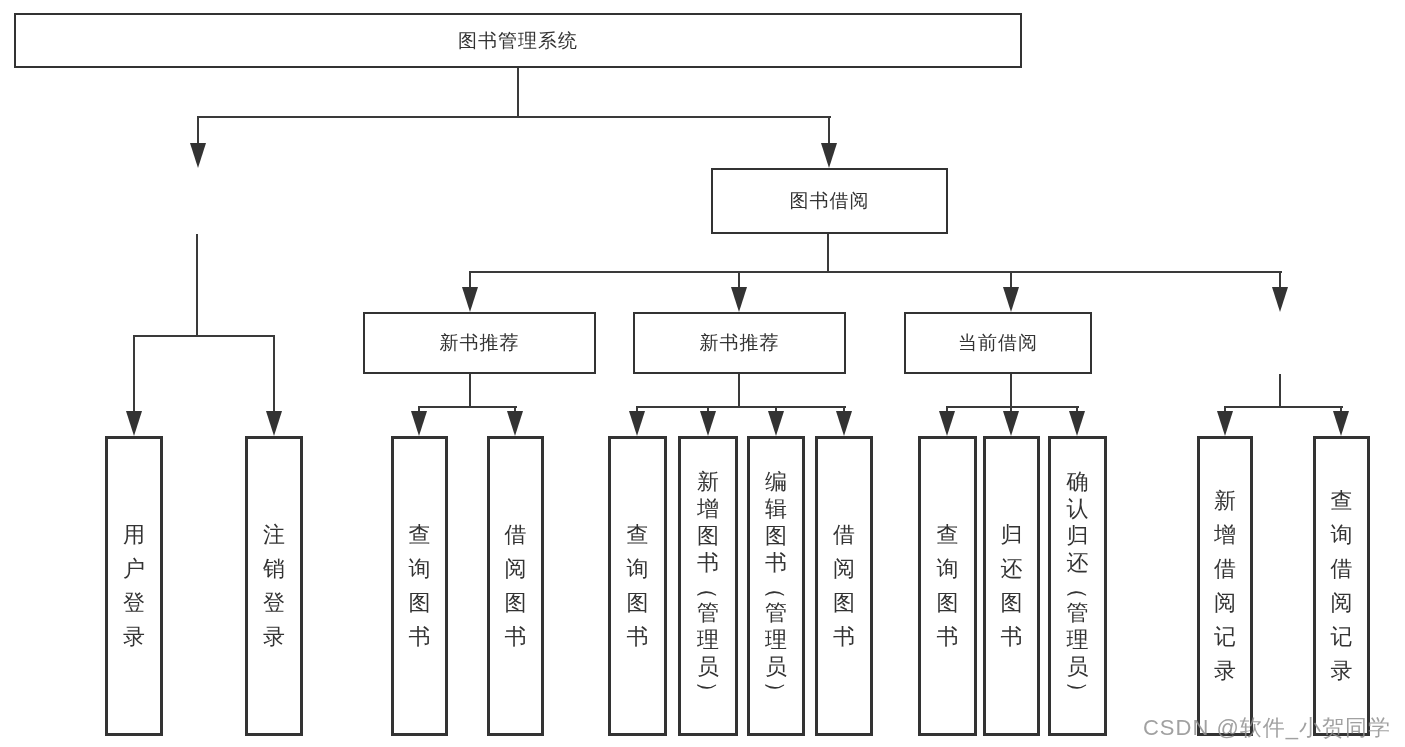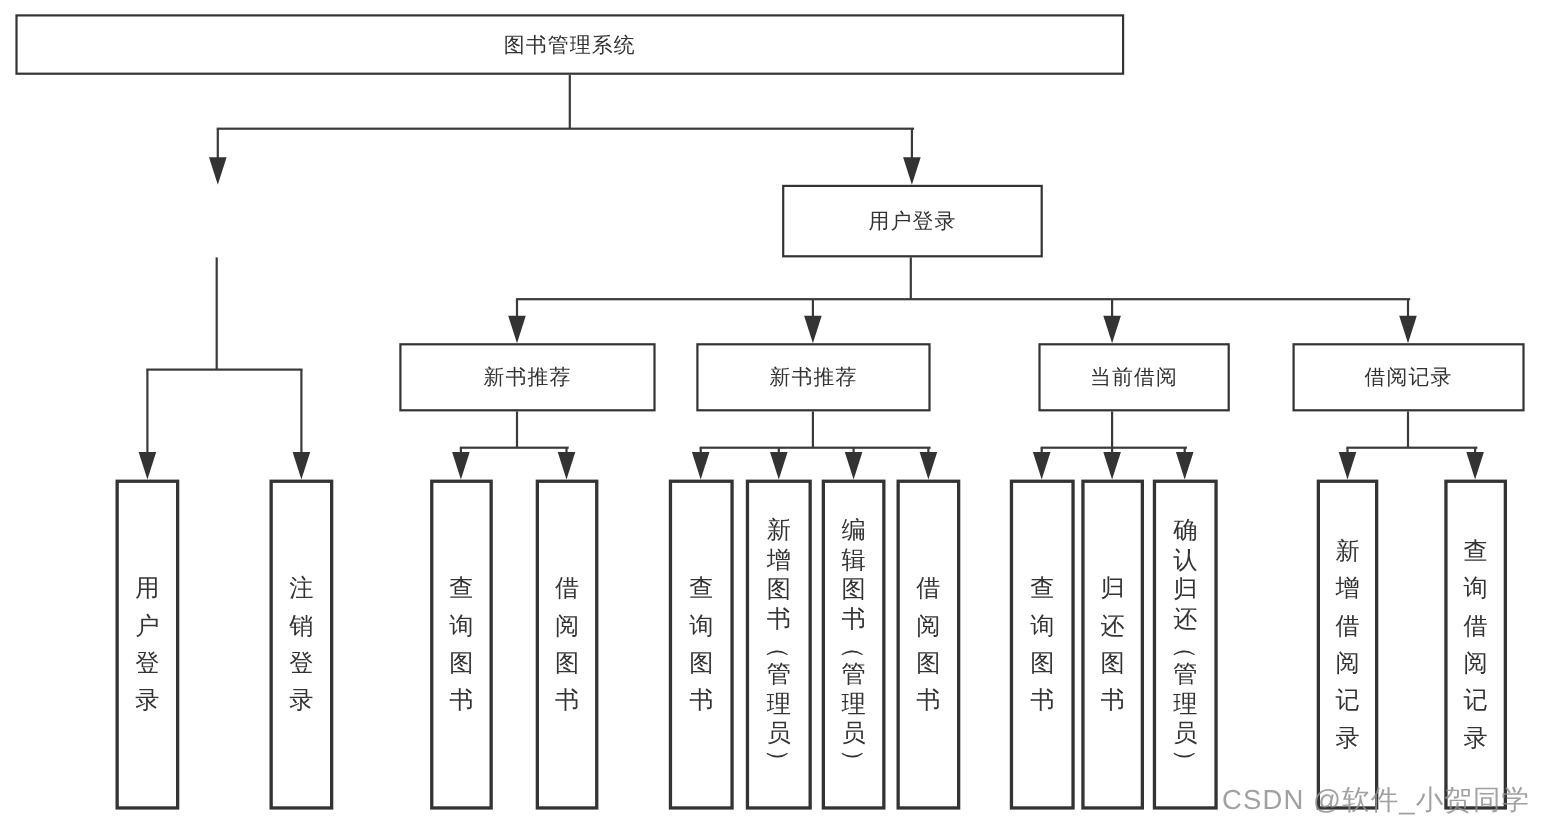--- a/index.html
+++ b/index.html
@@ -56,51 +56,48 @@
     position: absolute;
     width: 0; height: 0;
     border-left: 8px solid transparent;
     border-right: 8px solid transparent;
     border-top: 25px solid #333333;
   }
   .watermark {
     position: absolute;
     right: 14px;
     bottom: 4px;
-    font-size: 25px;
+    font-size: 22px;
     color: rgba(145,145,145,0.85);
     letter-spacing: 1px;
     z-index: 10;
     white-space: nowrap;
   }
 </style>
 </head>
 <body>
 
 <div id="canvas">
 
   <div class="node" style="left:14px; top:13px; width:1008px; height:55px;">
     <span class="hlabel">图书管理系统</span>
   </div>
 
   <div class="node" style="left:711px; top:168px; width:237px; height:66px;">
-    <span class="hlabel">用户登录</span>
+    <span class="hlabel">图书借阅</span>
   </div>
 
   <div class="node" style="left:363px; top:312px; width:233px; height:62px;">
     <span class="hlabel">新书推荐</span>
   </div>
   <div class="node" style="left:633px; top:312px; width:213px; height:62px;">
     <span class="hlabel">新书推荐</span>
   </div>
-  <div class="node" style="left:944px; top:312px; width:174px; height:62px;">
+  <div class="node" style="left:904px; top:312px; width:188px; height:62px;">
     <span class="hlabel">当前借阅</span>
-  </div>
-  <div class="node" style="left:1175px; top:312px; width:211px; height:62px;">
-    <span class="hlabel">借阅记录</span>
   </div>
 
   <div class="node leaf" style="left:105px; top:436px; width:58px; height:300px;">
     <div class="vbox" style="gap: 12px;">
         <span class="vchar">用</span>
         <span class="vchar">户</span>
         <span class="vchar">登</span>
         <span class="vchar">录</span>
       </div>
   </div>

